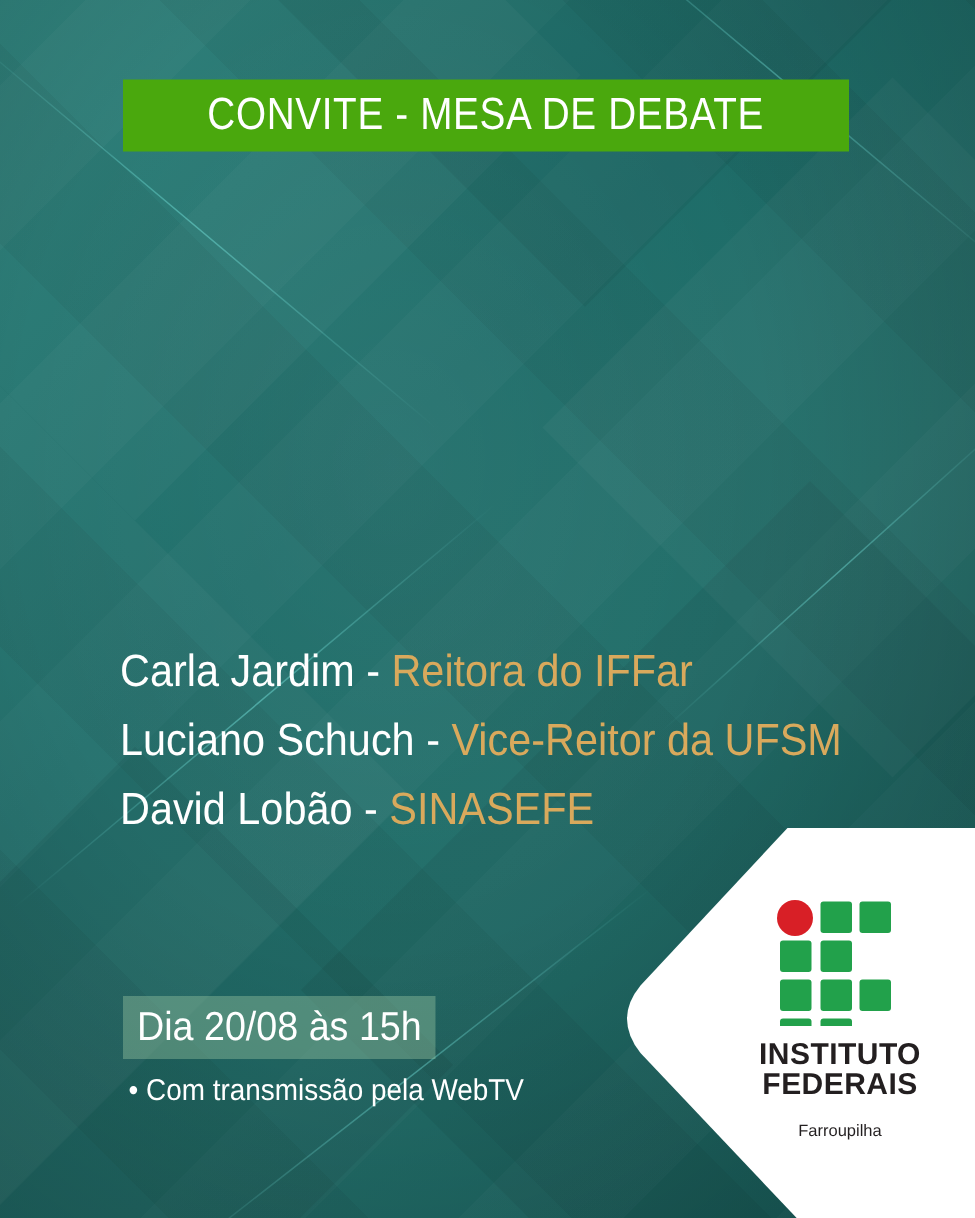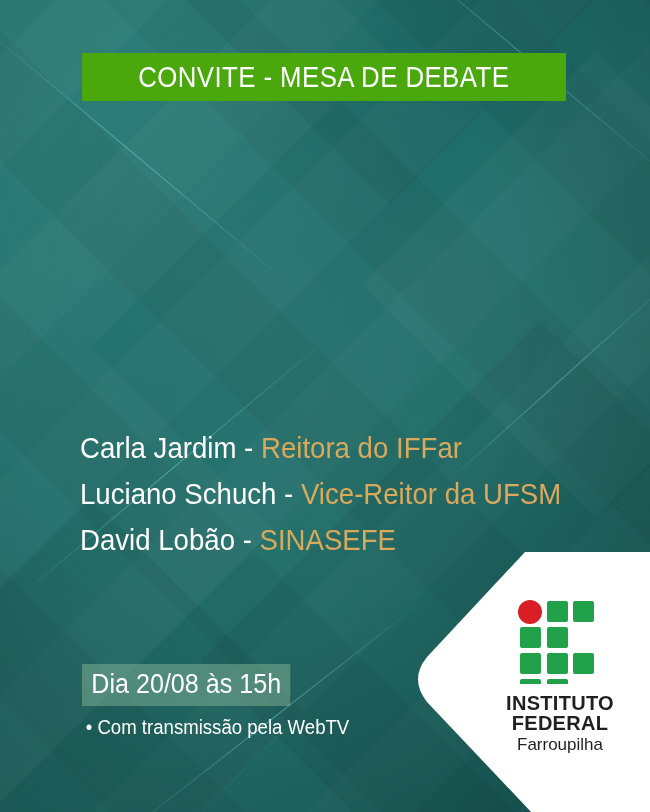--- a/index.html
+++ b/index.html
@@ -172,23 +172,23 @@
   .logo-txt1, .logo-txt2 {
     color: #231f20;
     font-weight: bold;
     font-size: 20px;
     line-height: 20px;
     letter-spacing: 0.3px;
   }
   .logo-txt1 { margin-top: 9px; }
   .logo-txt3 {
     color: #231f20;
-    font-size: 17px;
+    font-size: 11px;
     line-height: 19px;
-    margin-top: 2px;
+    margin-top: 12px;
   }
 </style>
 </head>
 <body>
 
 <div class="poster">
 
   <div class="bg-base"></div>
   <div class="bg-diag-a"></div>
   <div class="bg-diag-b"></div>
@@ -249,18 +249,18 @@
         <rect x="30" y="27" width="21" height="21" rx="2" fill="#22a14b"></rect>
 
         <rect x="3" y="53" width="21" height="21" rx="2" fill="#22a14b"></rect>
         <rect x="30" y="53" width="21" height="21" rx="2" fill="#22a14b"></rect>
         <rect x="56" y="53" width="21" height="21" rx="2" fill="#22a14b"></rect>
 
         <rect x="3" y="79" width="21" height="21" rx="2" fill="#22a14b"></rect>
         <rect x="30" y="79" width="21" height="21" rx="2" fill="#22a14b"></rect>
       </svg>
       <div class="logo-txt1">INSTITUTO</div>
-      <div class="logo-txt2">FEDERAL</div>
+      <div class="logo-txt2">FEDERAIS</div>
       <div class="logo-txt3">Farroupilha</div>
     </div>
 
   </div>
 </div>
 
 </body></html>

